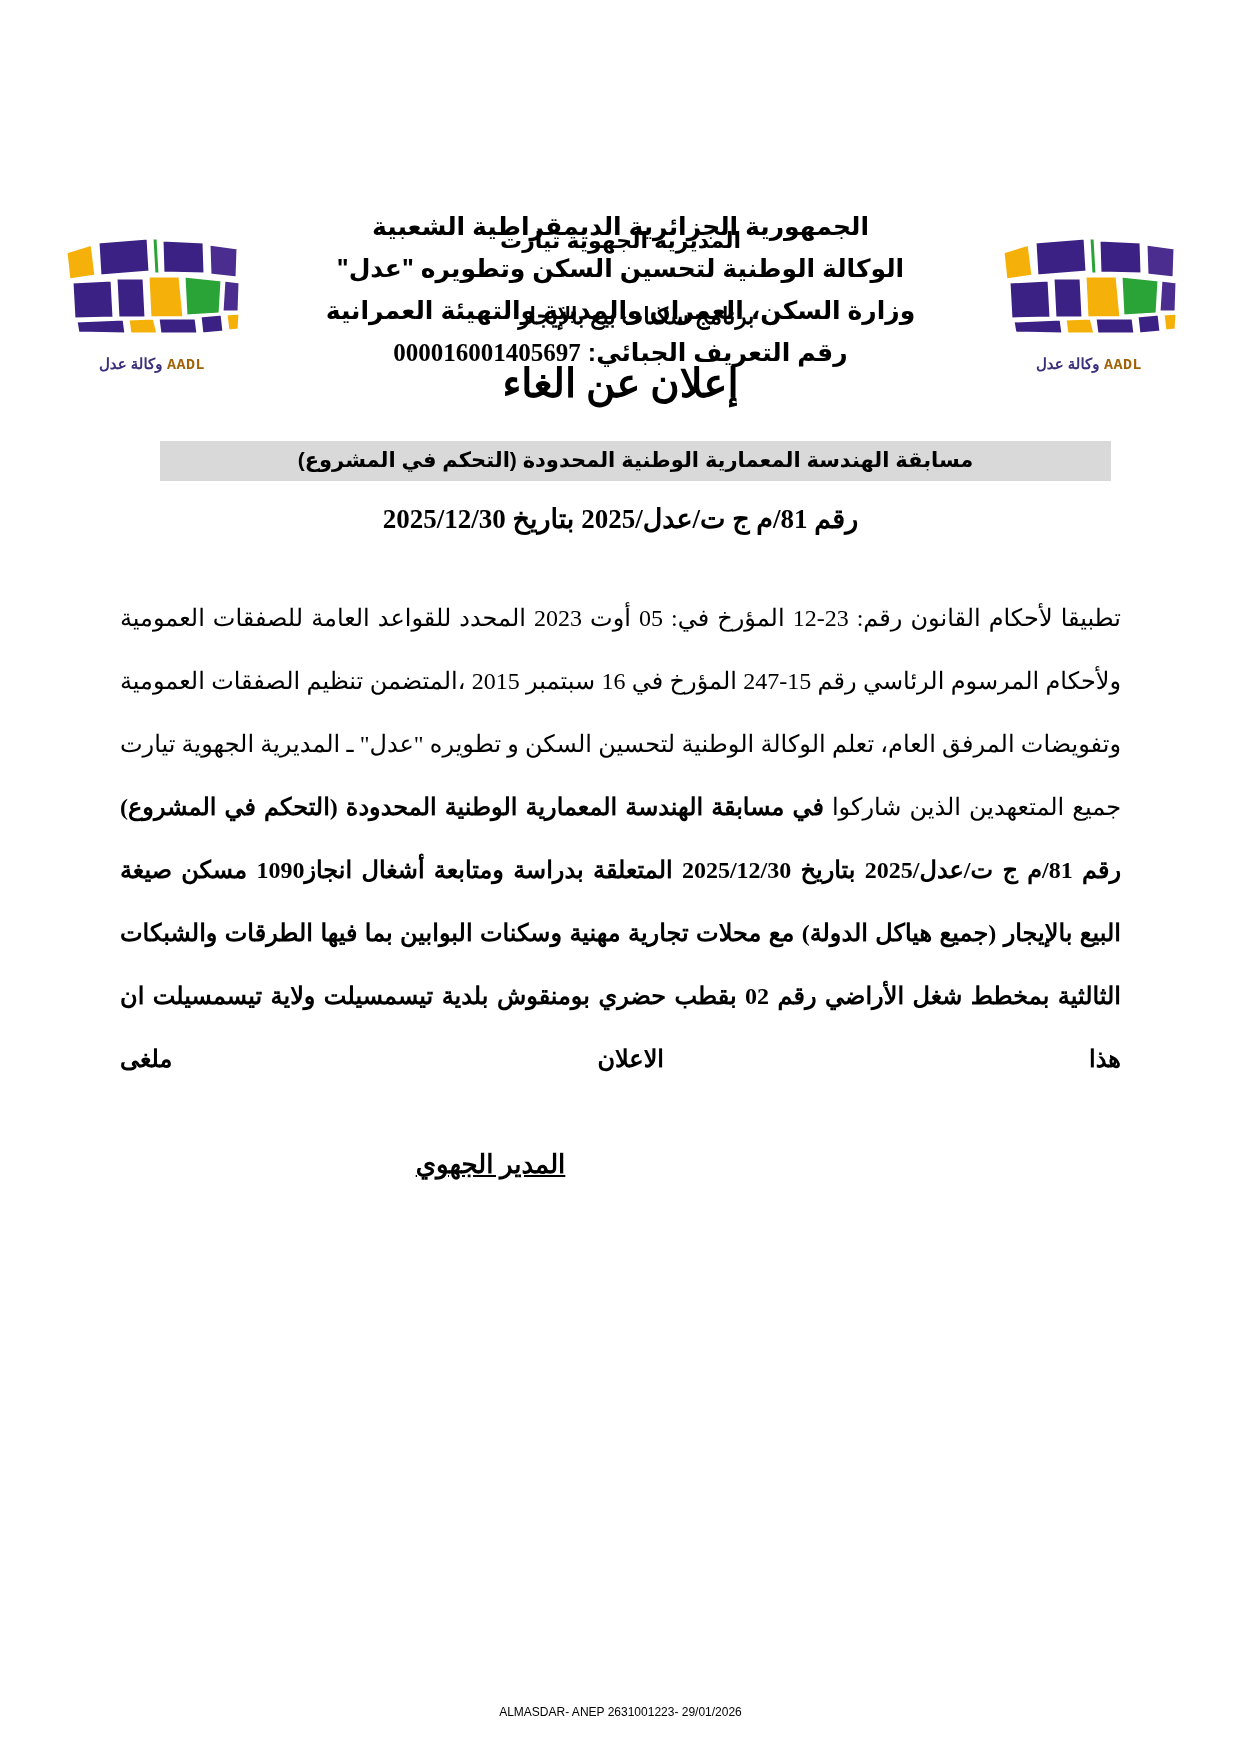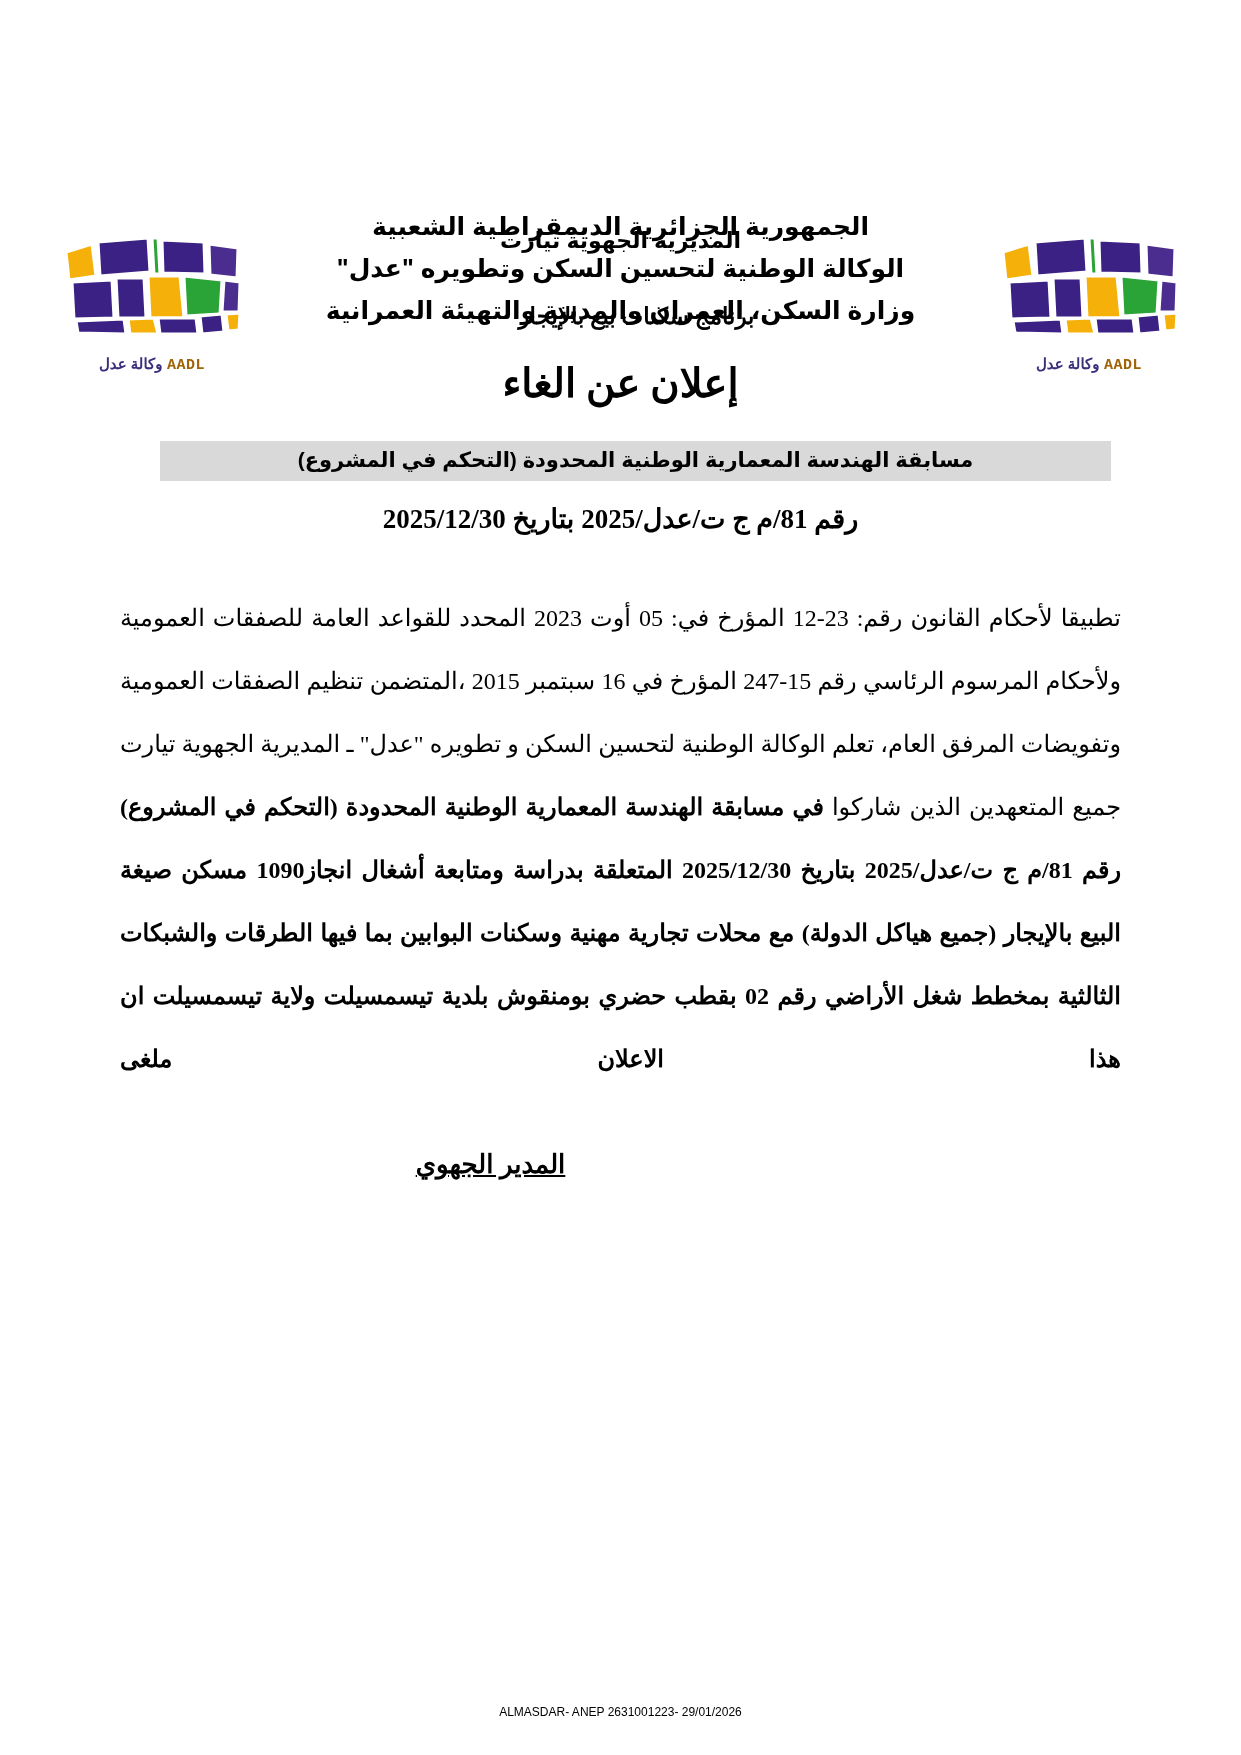--- a/index.html
+++ b/index.html
@@ -240,20 +240,24 @@
       <span class="lat">AADL</span>
       <span>وكالة عدل</span>
     </div>
   </div>
 
   <div class="header">
     <div class="header-text">
       <div class="line">الجمهورية الجزائرية الديمقراطية الشعبية</div>
       <div class="line">الوكالة الوطنية لتحسين السكن وتطويره "عدل"</div>
       <div class="line">وزارة السكن، العمران والمدينة والتهيئة العمرانية</div>
+      <div class="line tax-line">
+        <span>رقم التعريف الجبائي:</span>
+        <span class="num">000016001405697</span>
+      </div>
     </div>
   </div>
 
   <div class="dir-line">المديرية الجهوية تيارت</div>
 
   <div class="program-line">برنامج سكنات بيع بالإيجار</div>
 
   <div class="main-title">إعلان عن الغاء</div>
 
   <div class="highlight-bar">

